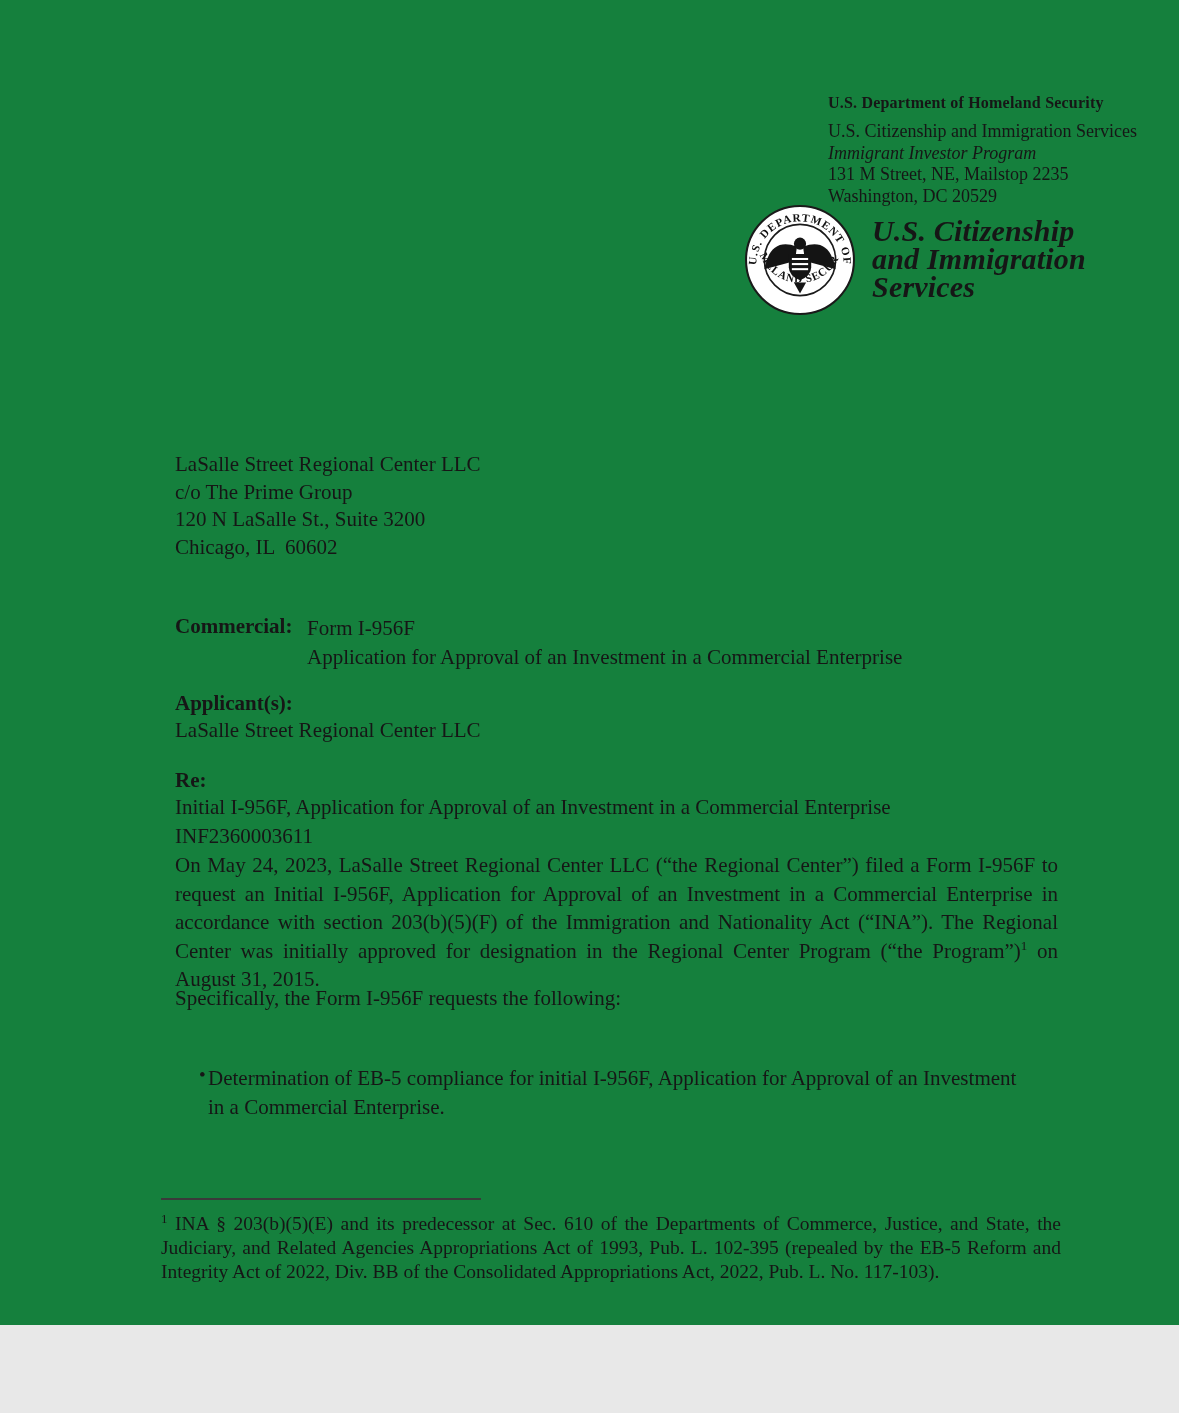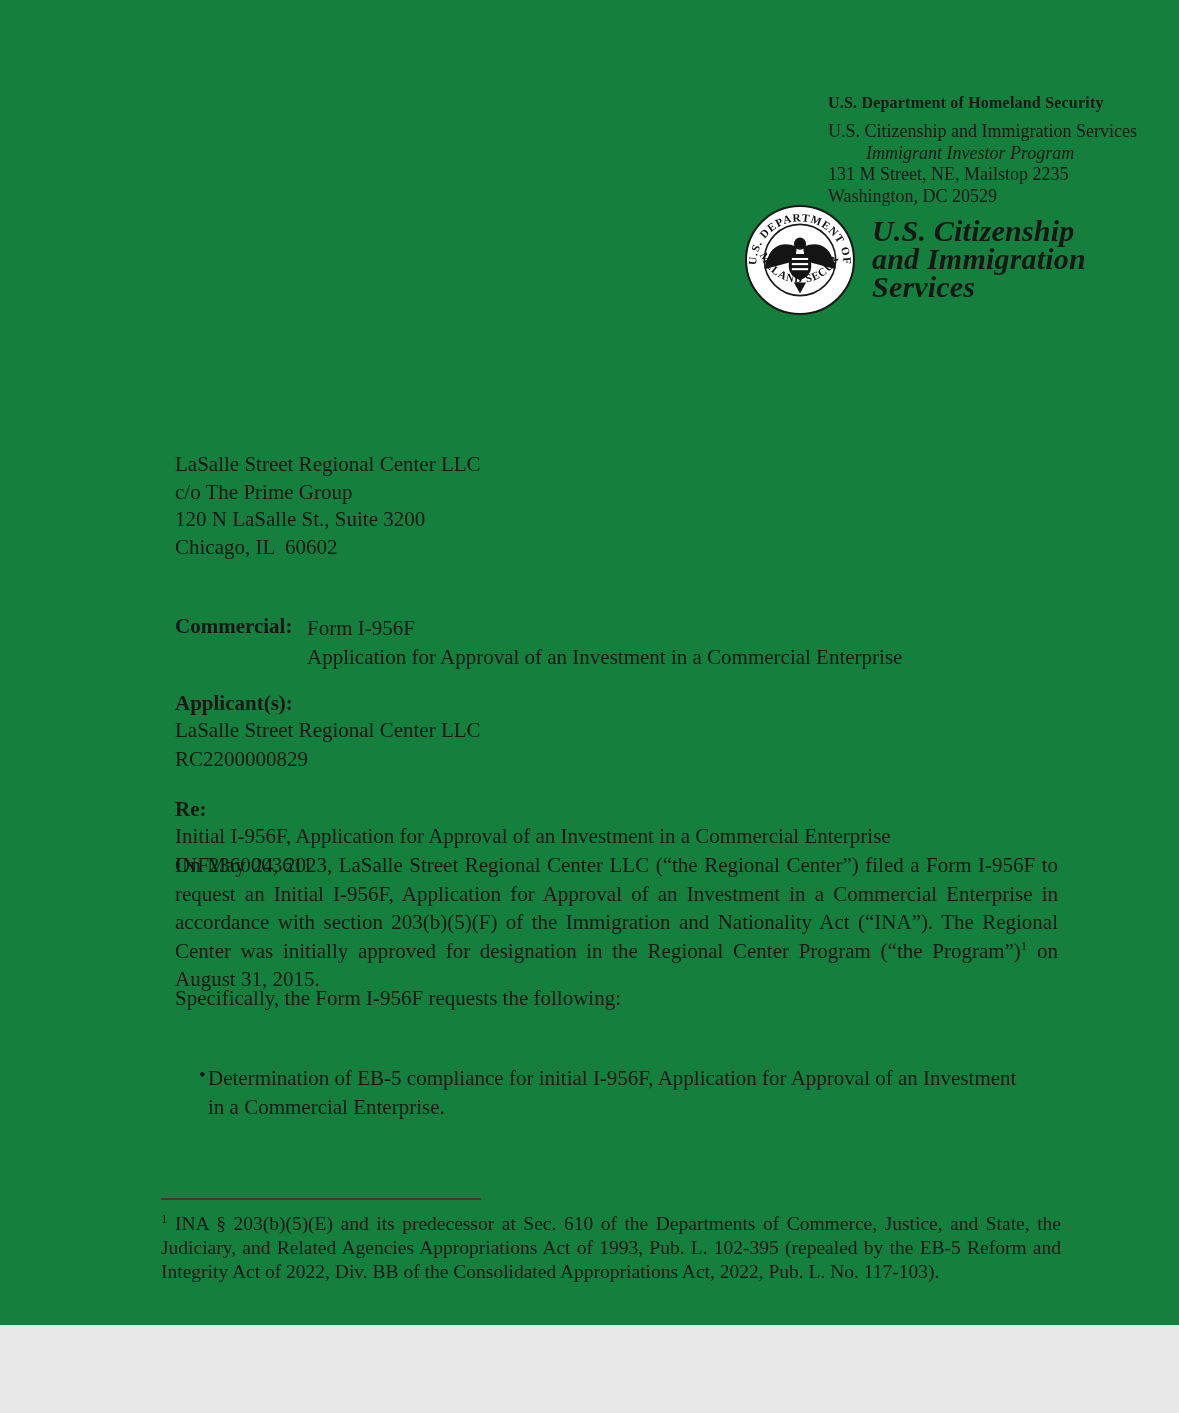--- a/index.html
+++ b/index.html
@@ -12,21 +12,21 @@
     background: #15803d;
     color: #161616;
     font-family: "Liberation Serif", serif;
     overflow: hidden;
   }
 
   
   .letterhead { position: absolute; top: 94px; left: 828px; }
   .lh-dept { font-size: 16px; font-weight: 700; letter-spacing: 0.2px; margin-bottom: 9px; }
   .lh-line { font-size: 18px; line-height: 21.5px; white-space: pre-wrap; }
-  .lh-line.italic { font-style: italic; margin-left: 38px; }
+  .lh-line.italic { font-style: italic; }
 
   
   .logo-row { position: absolute; top: 204px; left: 744px; display: flex; }
   .seal { width: 112px; height: 112px; filter: blur(0.4px); }
   .wordmark { margin-left: 16px; padding-top: 13px; font-size: 30px; line-height: 28px; font-weight: 700; letter-spacing: 0.2px; font-style: italic; }
 
   
   .content { position: absolute; left: 175px; width: 883px; font-size: 21px; }
   .date-row { top: 398px; display: flex; }
   .date-label { width: 103px; font-weight: 700; }
@@ -120,21 +120,20 @@
       <span class="flabel">Commercial:</span>
       <span class="fvalue">
         <div>Form I-956F</div>
         <div>Application for Approval of an Investment in a Commercial Enterprise</div>
       </span>
     </div>
     <div class="field-row">
       <span class="flabel">Applicant(s):</span>
       <span class="fvalue">
         <div>LaSalle Street Regional Center LLC</div>
-        <div>RC2200000829</div>
       </span>
     </div>
     <div class="field-row re-row">
       <span class="flabel">Re:</span>
       <span class="fvalue">
         <div>Initial I-956F, Application for Approval of an Investment in a Commercial Enterprise</div>
         <div>INF2360003611</div>
       </span>
     </div>
   </div>

